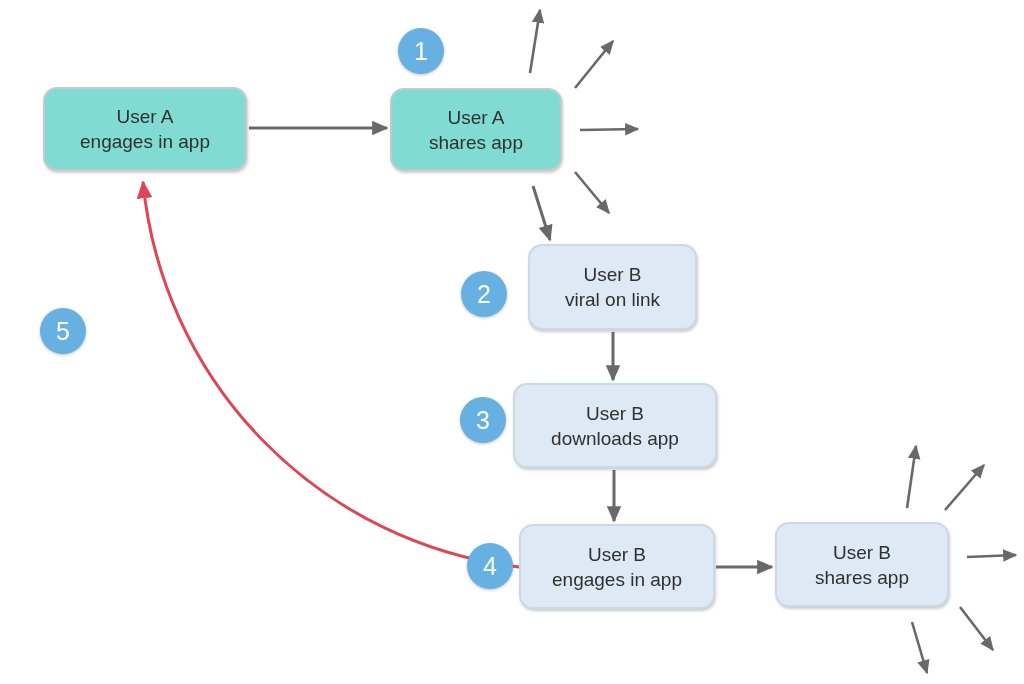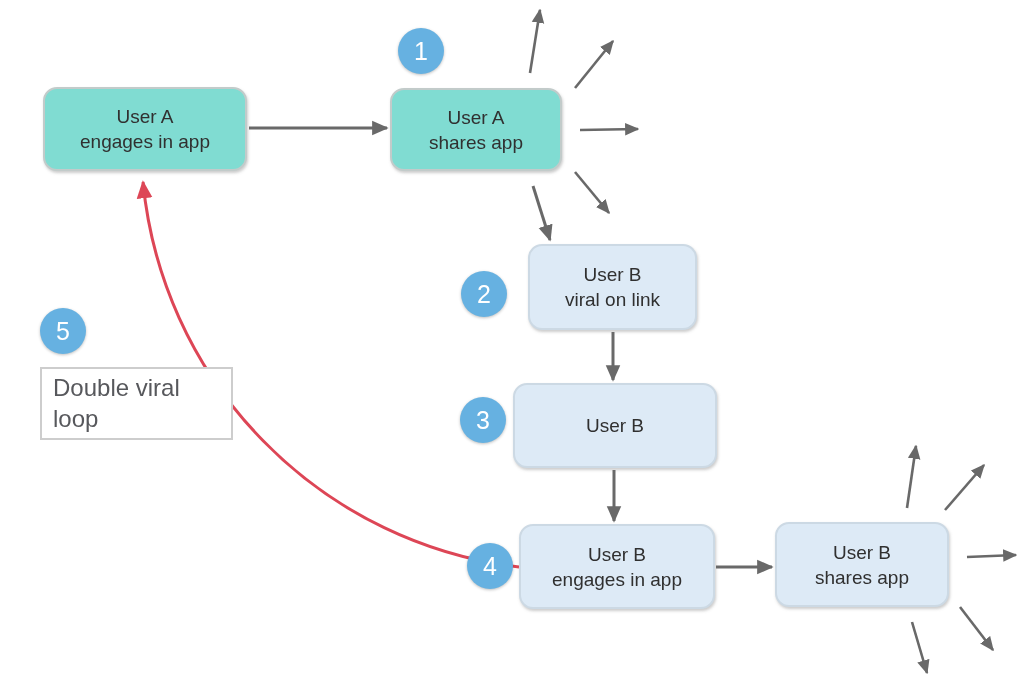--- a/index.html
+++ b/index.html
@@ -100,36 +100,33 @@
     <span>shares app</span>
   </div>
 
   <div class="node blue" style="left:528px; top:244px; width:169px; height:86px;">
     <span>User B</span>
     <span>viral on link</span>
   </div>
 
   <div class="node blue" style="left:513px; top:383px; width:204px; height:85px;">
     <span>User B</span>
+    <span>downloads app</span>
   </div>
 
   <div class="node blue" style="left:519px; top:524px; width:196px; height:85px;">
     <span>User B</span>
     <span>engages in app</span>
   </div>
 
   <div class="node blue" style="left:775px; top:522px; width:174px; height:85px;">
     <span>User B</span>
     <span>shares app</span>
   </div>
 
   <div class="badge" style="left:398px; top:28px;">1</div>
   <div class="badge" style="left:461px; top:271px;">2</div>
   <div class="badge" style="left:460px; top:397px;">3</div>
   <div class="badge" style="left:467px; top:543px;">4</div>
   <div class="badge" style="left:40px; top:308px;">5</div>
 
-  <div class="loop-label">
-    <span>Double viral</span>
-    <span>loop</span>
-  </div>
 
 </div>
 
 </body></html>

